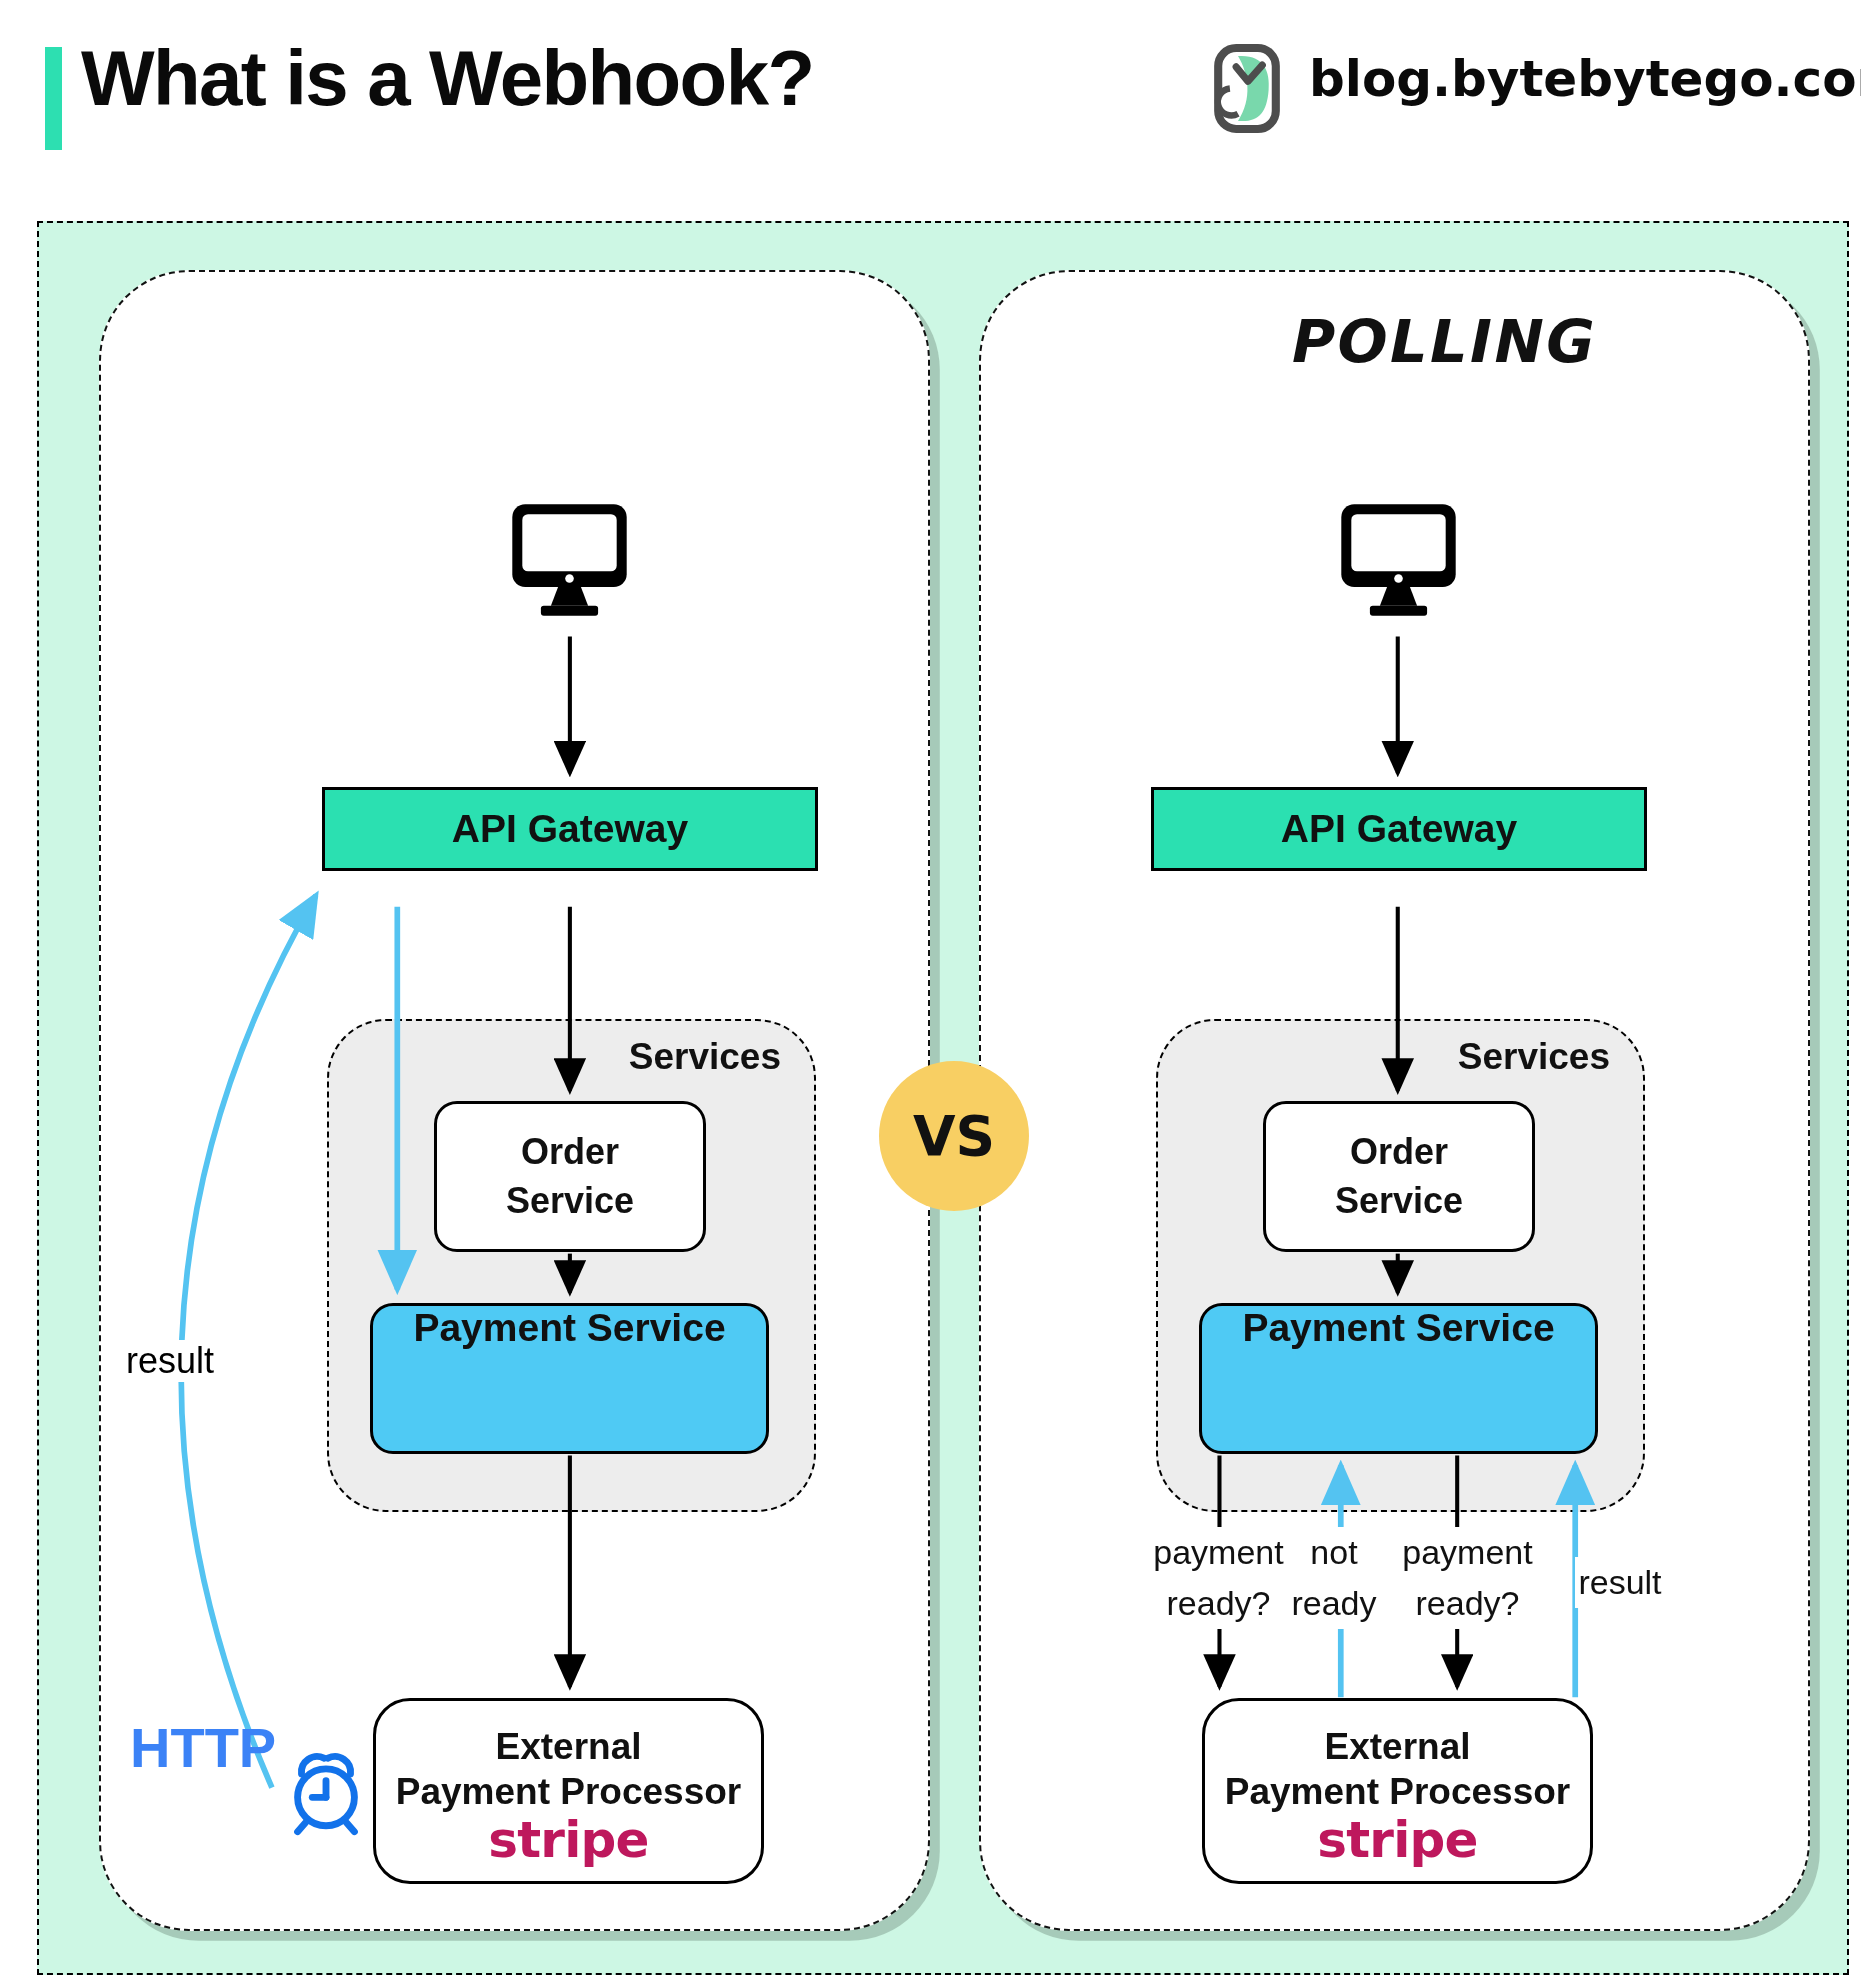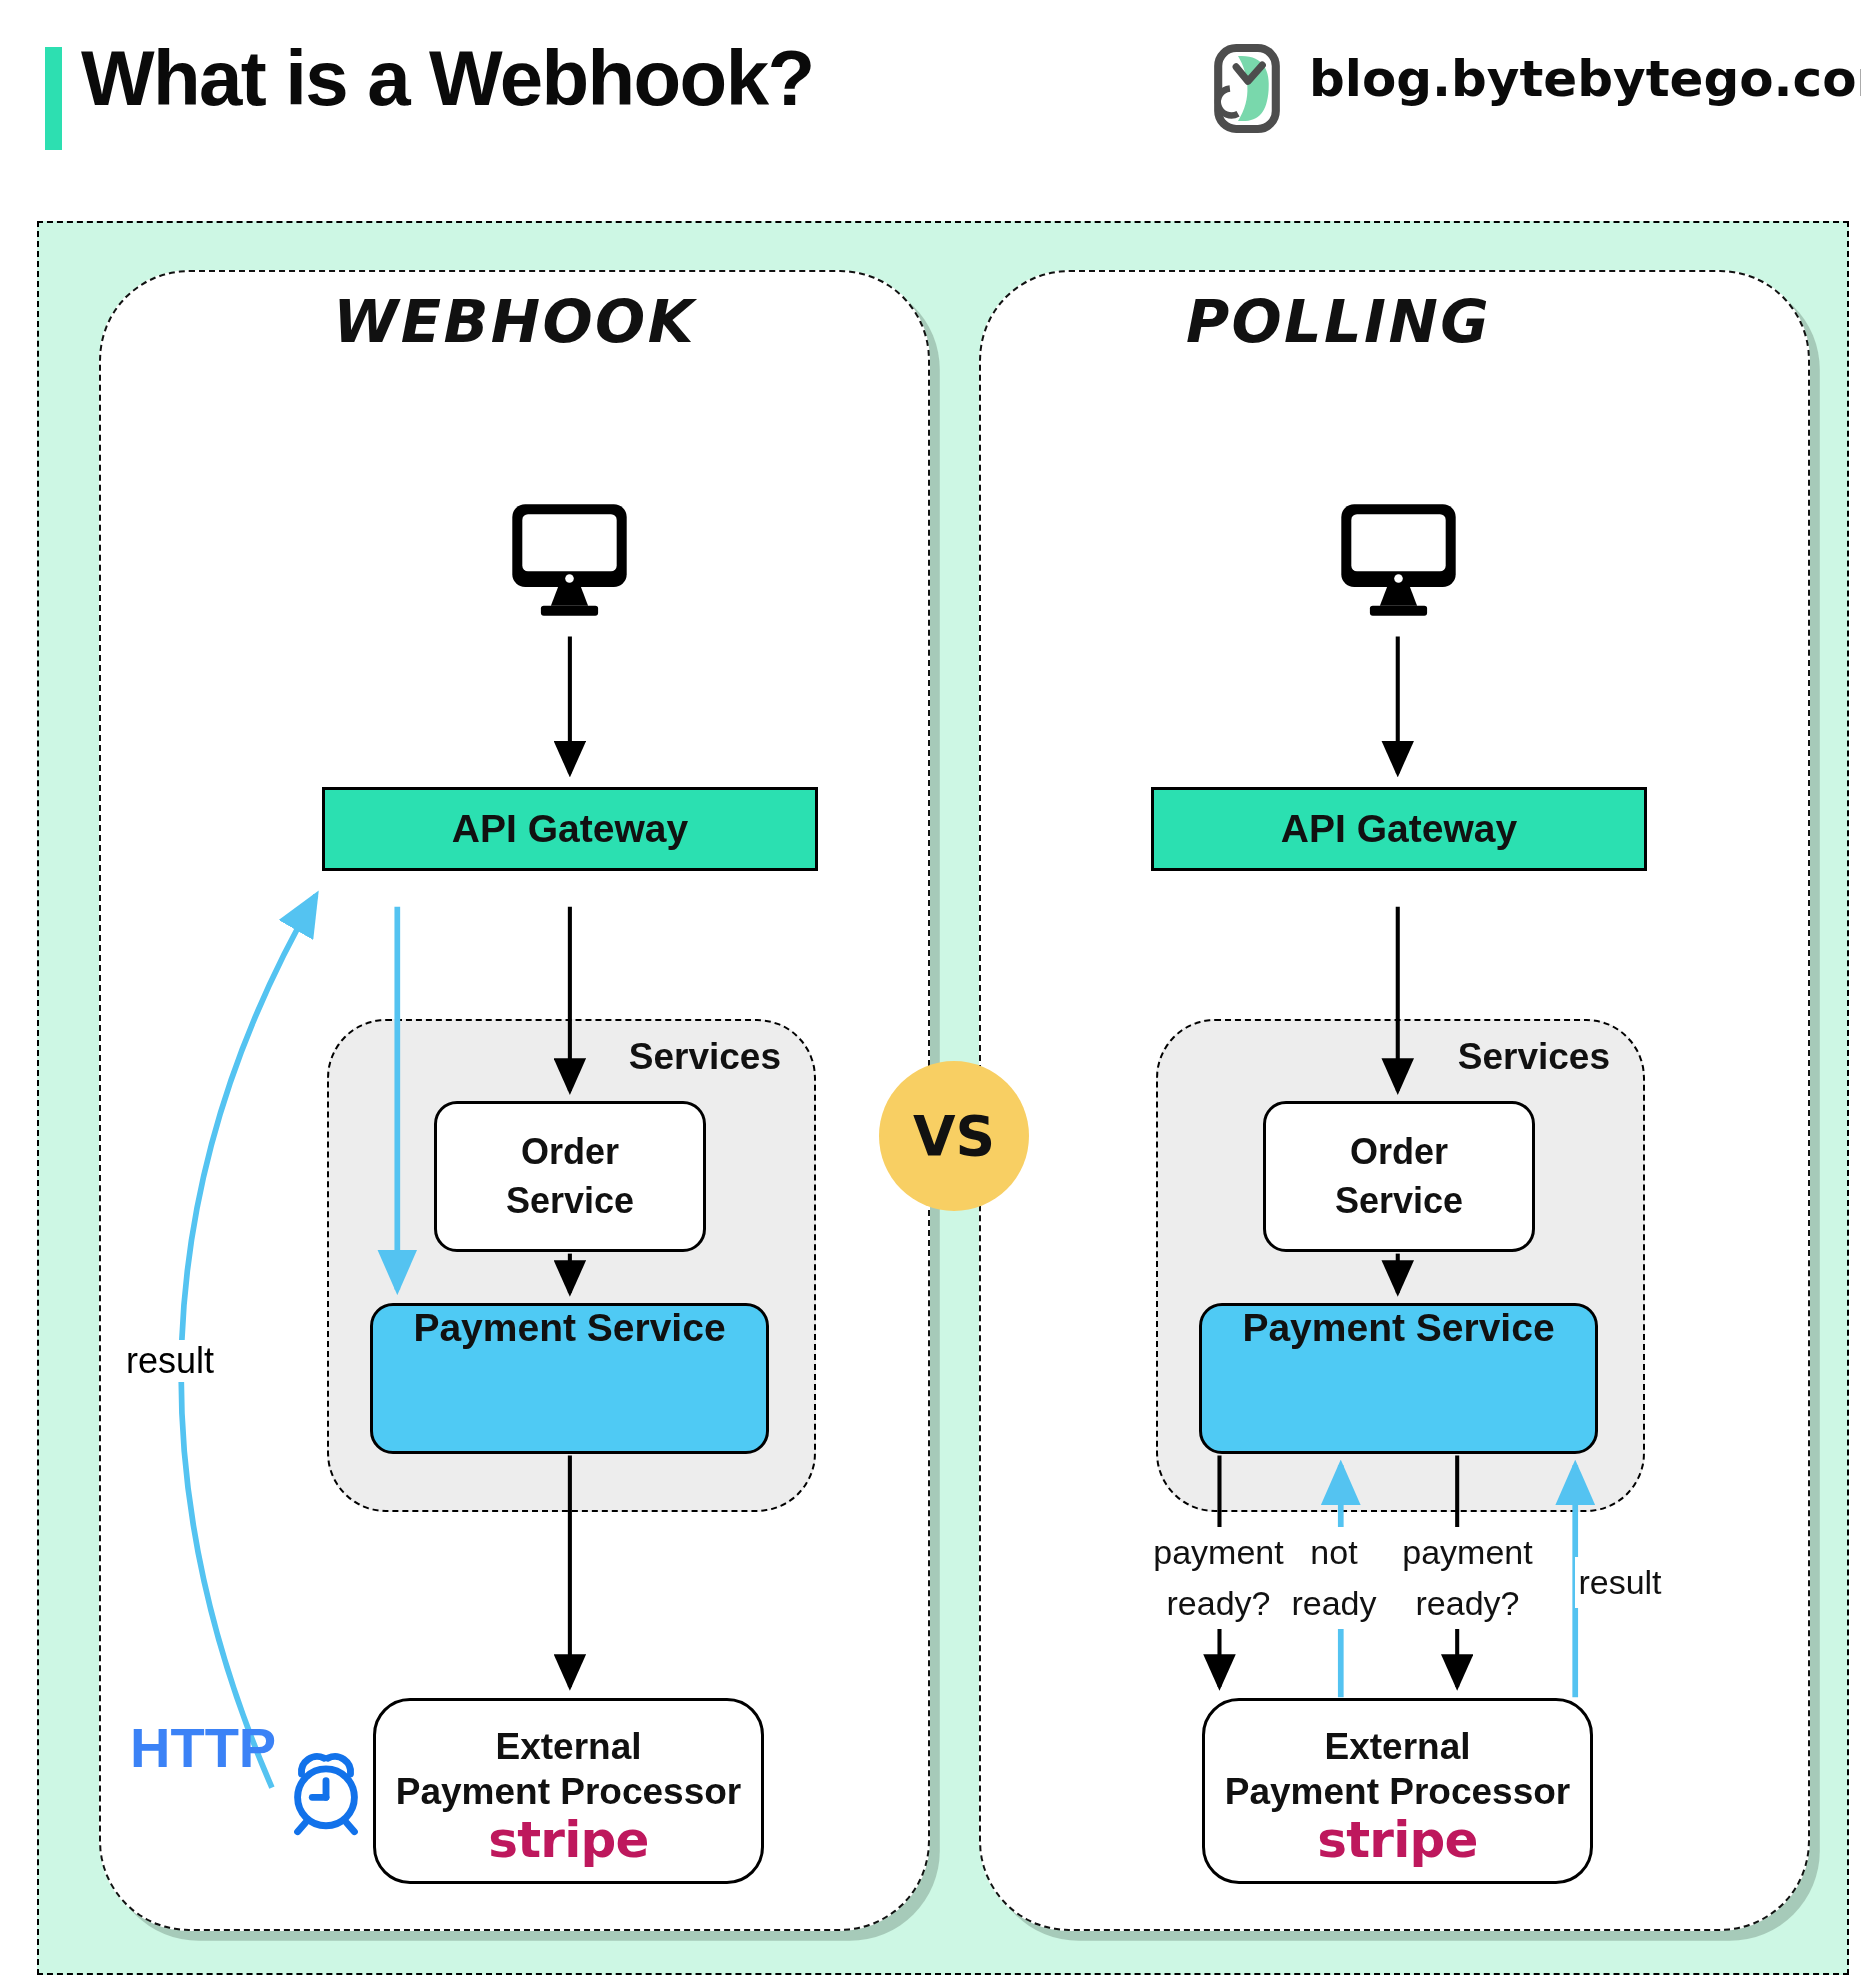--- a/index.html
+++ b/index.html
@@ -18,21 +18,21 @@
   
   .panel{position:absolute;top:270px;width:831px;height:1661px;background:#fff;
          border:2.4px dashed #111;border-radius:90px;box-sizing:border-box;z-index:1;
          box-shadow:9.8px 9.8px 0 rgba(134,166,149,0.55);}
   .panel.webhook{left:99px;}
   .panel.polling{left:979px;}
   .panel-title{position:absolute;width:831px;top:287px;text-align:center;font-size:59px;
                font-weight:900;font-style:italic;letter-spacing:2.4px;text-transform:uppercase;
                z-index:5;font-family:"DejaVu Sans",sans-serif;}
   .panel-title.webhook{left:99px;}
-  .panel-title.polling{left:923px;}
+  .panel-title.polling{left:1029px;margin-top:20px;}
   
   .monitor{position:absolute;width:143px;height:143px;z-index:4;}
   .gateway{position:absolute;top:787px;width:496px;height:84px;background:#2be0b1;
            border:3.3px solid #000;box-sizing:border-box;display:flex;align-items:center;
            justify-content:center;font-size:39px;font-weight:800;z-index:4;}
   .services{position:absolute;top:1019px;width:489px;height:493px;background:#ededed;
             border:2.4px dashed #000;border-radius:59px;box-sizing:border-box;z-index:2;}
   .services-label{position:absolute;right:33px;top:14.7px;font-size:37px;font-weight:800;}
   .order{position:absolute;top:1101px;width:272px;height:151px;background:#fff;
          border:3.3px solid #000;border-radius:23px;box-sizing:border-box;display:flex;
@@ -76,21 +76,20 @@
     <path d="M30 14 C 58 12 66 30 64 52 C 62 78 52 88 30 86 C 46 62 42 34 30 14 Z" fill="#79d8ac"></path>
     <path d="M28 26 L41 42 L57 24" stroke="#4d4d4d" stroke-width="8" fill="none" stroke-linecap="round" stroke-linejoin="round"></path>
     <path d="M21 50 a 15 15 0 1 0 9 28" stroke="#4d4d4d" stroke-width="7" fill="#fff"></path>
   </svg>
   <div class="site-name">blog.bytebytego.com</div>
 
   <div class="outer"></div>
 
   <div class="panel webhook"></div>
   <div class="panel polling"></div>
-  <div class="panel-title webhook">Webhook</div>
   <div class="panel-title polling">Polling</div>
 
   <div class="services" style="left:327px;">
     <div class="services-label">Services</div>
   </div>
   <div class="services" style="left:1156px;">
     <div class="services-label">Services</div>
   </div>
 
   <svg class="wires" width="1861" height="1983" viewBox="0 0 2286 2436">

